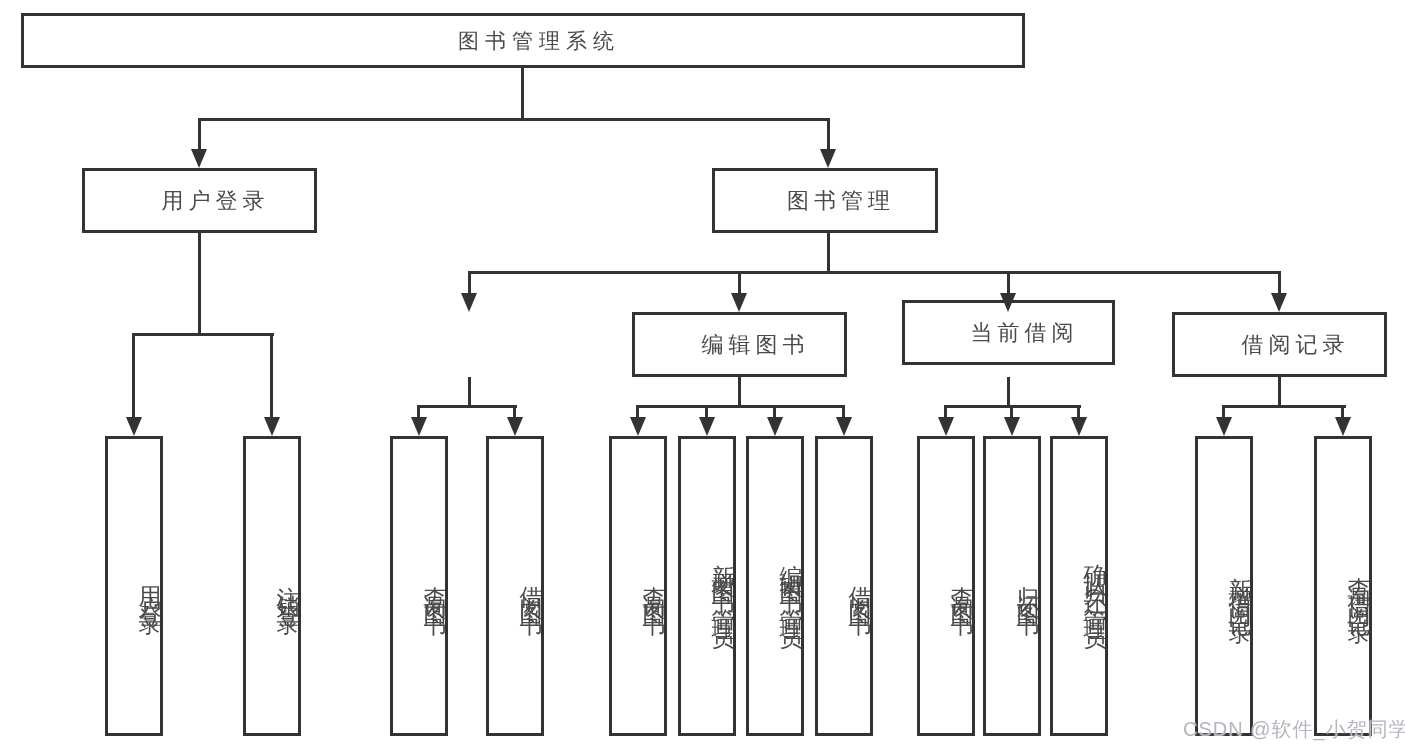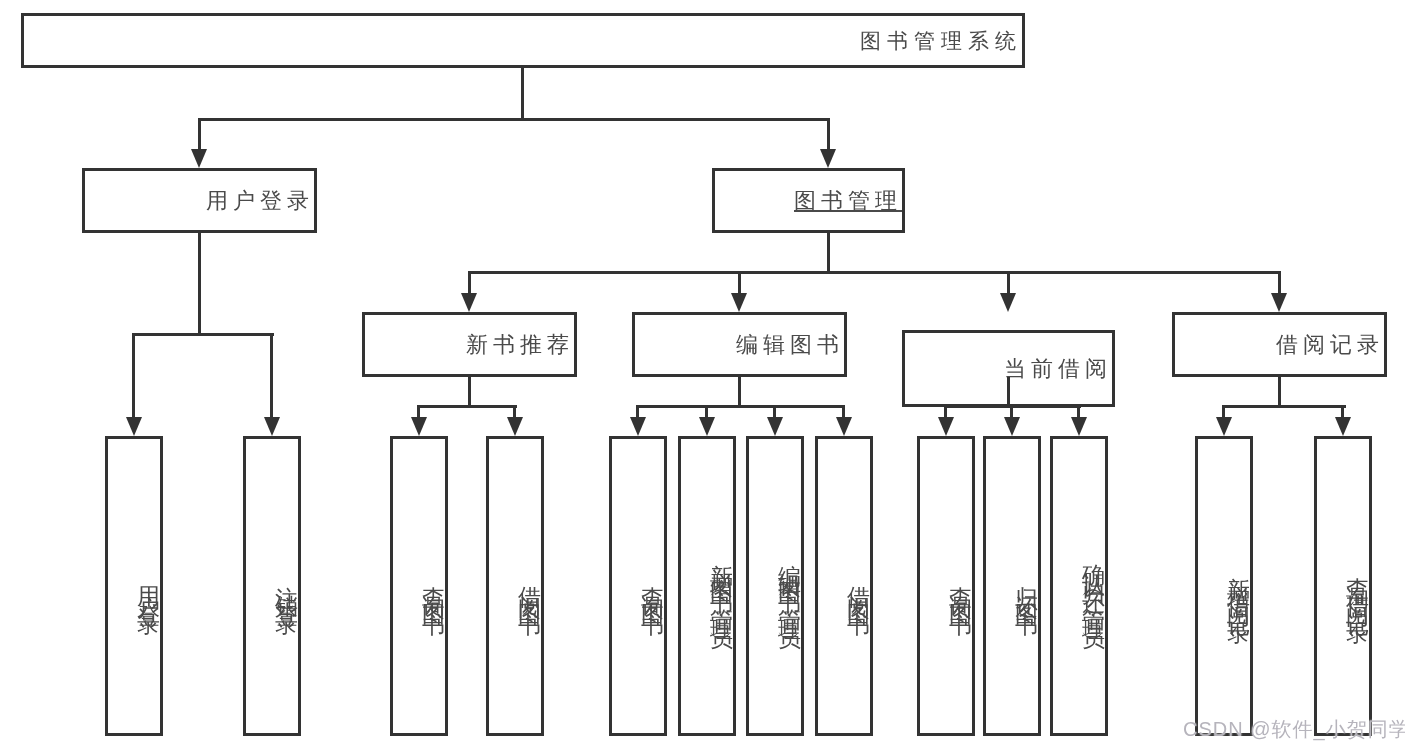--- a/index.html
+++ b/index.html
@@ -10,21 +10,21 @@
     font-family:"Liberation Sans", sans-serif;
     overflow:hidden;
   }
   .box{
     position:absolute;
     box-sizing:border-box;
     border:3px solid #333333;
     background:#ffffff;
     display:flex;
     align-items:center;
-    justify-content:flex-end;
+    justify-content:center;
     color:#4a4a4a;
     padding-left:32px;
   }
   .hlabel{font-size:22px;letter-spacing:5px;white-space:nowrap;}
   .rootlabel{font-size:21px;letter-spacing:6px;white-space:nowrap;}
   .vbox{width:58px;top:436px;height:300px;}
   .vtext{
     writing-mode:vertical-rl;
     font-size:23px;
     line-height:1;
@@ -55,31 +55,28 @@
 
 <div id="stage">
 
   <div class="box" style="left:21px;top:13px;width:1004px;height:55px;">
     <span class="rootlabel">图书管理系统</span>
   </div>
 
   <div class="box" style="left:82px;top:168px;width:235px;height:65px;">
     <span class="hlabel">用户登录</span>
   </div>
-  <div class="box" style="left:712px;top:168px;width:193px;height:65px;text-decoration:underline;">
+  <div class="box" style="left:712px;top:168px;width:226px;height:65px;">
     <span class="hlabel">图书管理</span>
   </div>
 
-  <div class="box" style="left:362px;top:312px;width:215px;height:65px;">
-    <span class="hlabel">新书推荐</span>
-  </div>
   <div class="box" style="left:632px;top:312px;width:215px;height:65px;">
     <span class="hlabel">编辑图书</span>
   </div>
-  <div class="box" style="left:902px;top:330px;width:213px;height:77px;">
+  <div class="box" style="left:902px;top:300px;width:213px;height:65px;">
     <span class="hlabel">当前借阅</span>
   </div>
   <div class="box" style="left:1172px;top:312px;width:215px;height:65px;">
     <span class="hlabel">借阅记录</span>
   </div>
 
   <div class="box vbox" style="left:105px;">
     <span class="vtext">用户登录</span>
   </div>
   <div class="box vbox" style="left:243px;">

